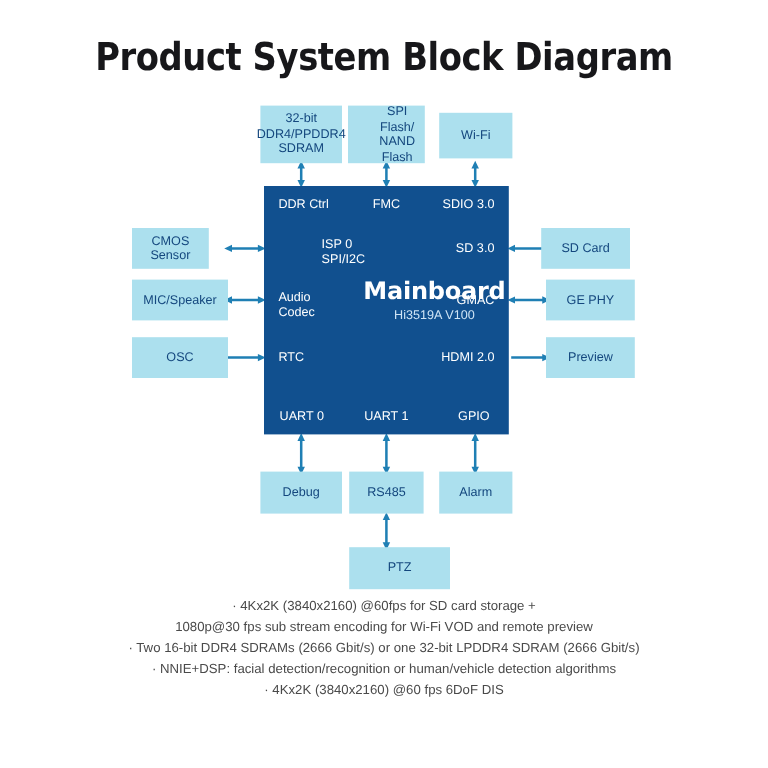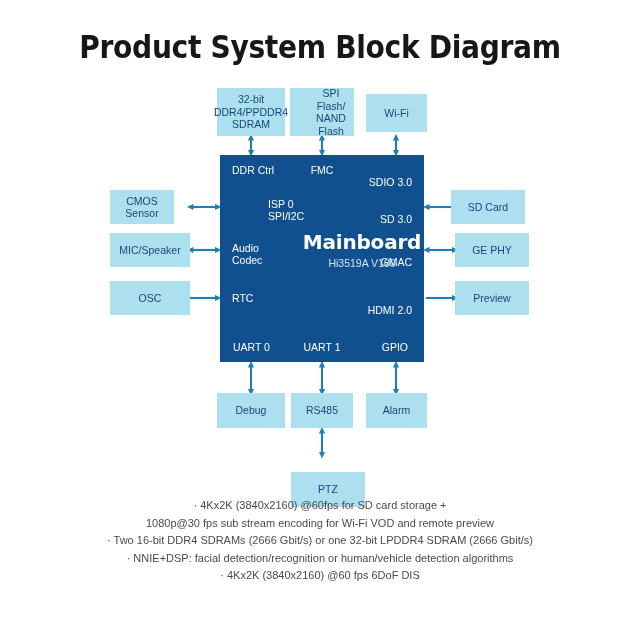--- a/index.html
+++ b/index.html
@@ -102,21 +102,21 @@
     margin-top: 3px;
   }
   .port {
     position: absolute;
     color: #ffffff;
     font-family: "Liberation Sans", sans-serif;
     font-size: 10.5px;
     line-height: 12px;
     white-space: pre-line;
   }
-  .port.right { text-align: center; margin-top: 12px; }
+  .port.right { text-align: center; }
   .port.center { text-align: center; }
 
   
   #footer {
     position: absolute;
     left: 0;
     top: 497px;
     width: 640px;
     text-align: center;
   }
@@ -214,21 +214,21 @@
   <div class="pbox" style="left:217px; top:393px; width:68px; height:35px;">
     <span>Debug</span>
   </div>
   <div class="pbox" style="left:291px; top:393px; width:62px; height:35px;">
     <span>RS485</span>
   </div>
   <div class="pbox" style="left:366px; top:393px; width:61px; height:35px;">
     <span>Alarm</span>
   </div>
 
-  <div class="pbox" style="left:291px; top:472px; width:74px; height:35px;">
+  <div class="pbox" style="left:291px; top:456px; width:84px; height:35px;">
     <span>PTZ</span>
   </div>
 
   <div id="mainboard">
 
     <div class="port" style="left:12px; top:9px;">DDR Ctrl</div>
     <div class="port center" style="left:72px; top:9px; width:60px;">FMC</div>
     <div class="port right" style="right:12px; top:9px;">SDIO 3.0</div>
 
     <div class="port" style="left:12px; top:43px;margin-left:36px;">ISP 0

